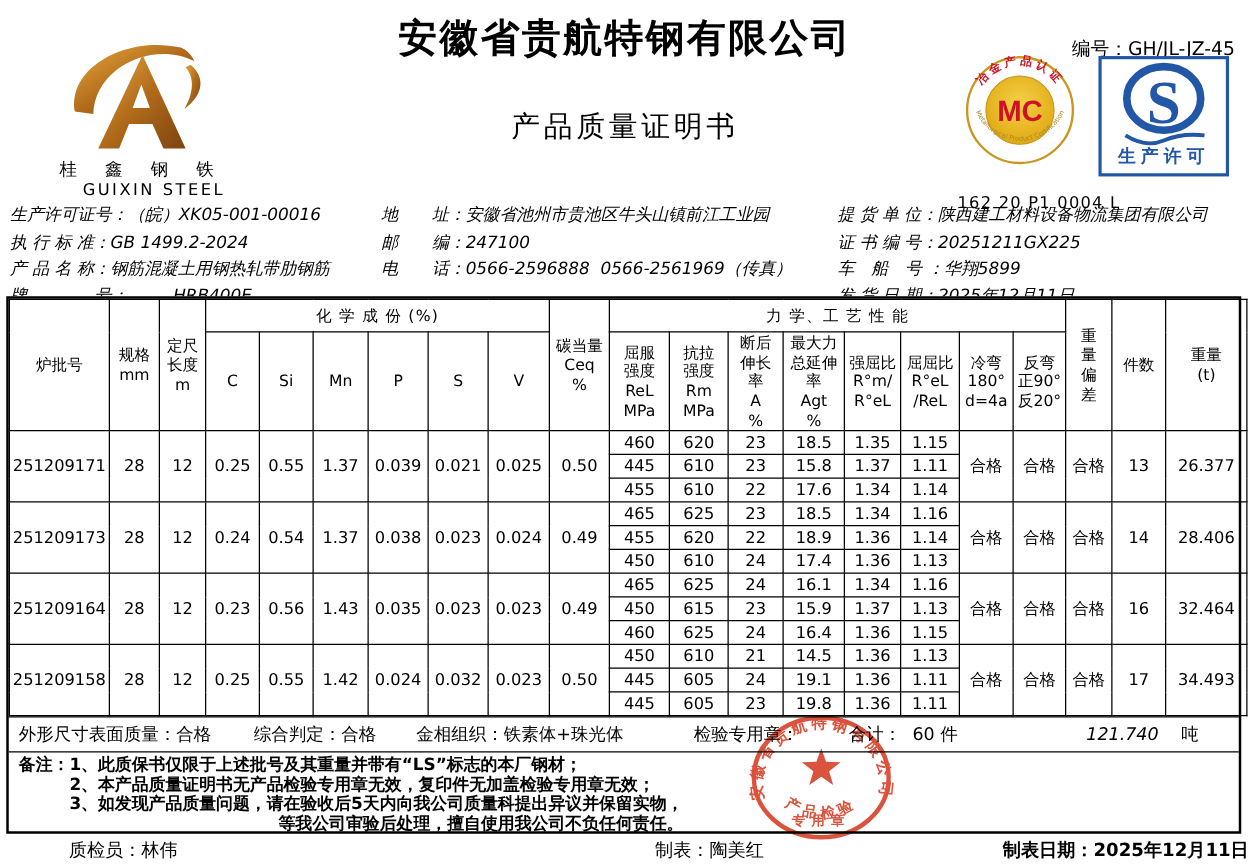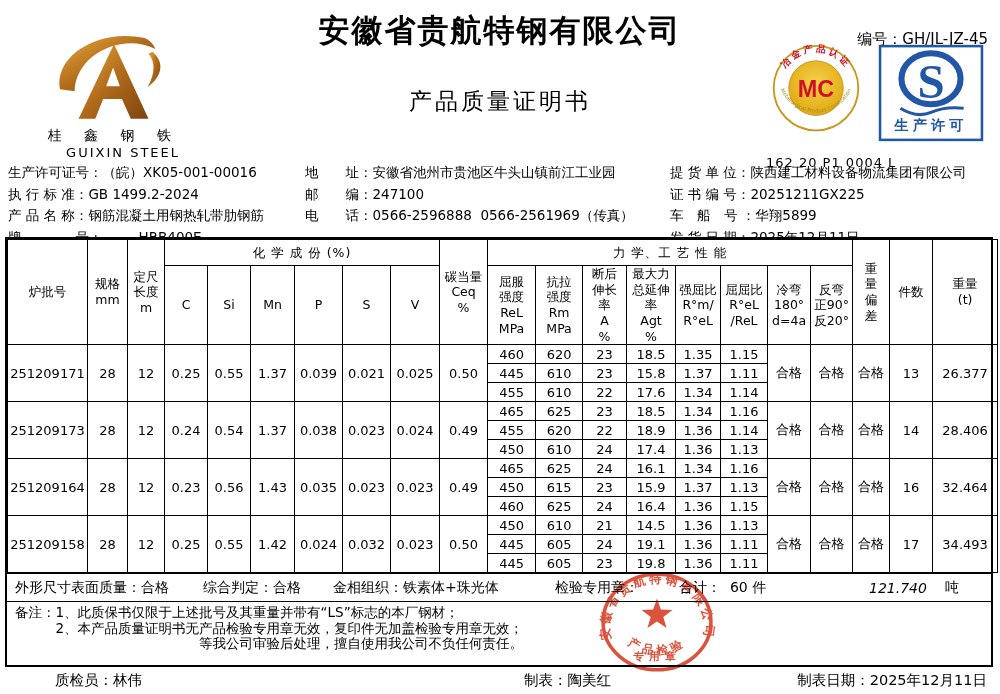--- a/index.html
+++ b/index.html
@@ -22,21 +22,21 @@
   }
   .cert-no { position:absolute; top:30px; right:12px; font-size:15px; }
   .guixin-logo { position:absolute; left:45px; top:26px; width:135px; text-align:right; }
   .guixin-cn { font-size:14px; letter-spacing:9px; margin-top:1px; white-space:nowrap; }
   .guixin-en { font-size:13px; letter-spacing:2px; white-space:nowrap; }
   .mc-badge { position:absolute; left:766px; top:44px; width:100px; text-align:center; }
   .mc-code { font-size:13px; letter-spacing:1px; margin-top:15px; white-space:nowrap; }
   .qs-badge { position:absolute; left:878px; top:44px; }
   
   .info { position:absolute; top:162px; left:0; width:100%; font-size:13.5px; }
-  .info-col { position:absolute; top:0; }
+  .info-col { position:absolute; top:0;font-style:italic; }
   .info-col.left { left:8px; }
   .info-col.mid { left:305px; }
   .info-col.right { left:670px; }
   .info-line { height:21.5px; line-height:21.5px; white-space:pre; }
   .indent-value { padding-left:36px; }
   
   .sheet { position:absolute; left:5px; top:237px; width:988px; border:2px solid #000; background:#fff; }
   table.cert { width:100%; border-collapse:collapse; table-layout:fixed; }
   table.cert th, table.cert td {
     border:1px solid #000; text-align:center; vertical-align:middle;
@@ -49,30 +49,30 @@
   tr.hdr2 { height:76px; }
   tr.data-row { height:19px; }
   table.cert td { font-size:13px; white-space:nowrap; }
   td.cjk { font-size:13.5px; }
   
   .summary { position:relative; height:28px; border-top:1px solid #000; font-size:14px; }
   .summary span { position:absolute; top:50%; transform:translateY(-50%); white-space:pre; }
   .s1 { left:8px; } .s2 { left:196px; } .s3 { left:326px; }
   .s4 { left:548px; } .s5 { left:672px; } .s6 { left:862px;font-style:italic; } .s7 { left:938px; }
   
-  .notes { display:flex; border-top:1px solid #000; height:64px; padding:3px 4px 0 8px; font-size:13.5px; line-height:15.5px; }
+  .notes { display:flex; border-top:1px solid #000; height:64px; padding:3px 4px 0 8px; font-size:13.5px; line-height:15.5px;font-weight:bold; }
   .notes-label { white-space:nowrap; }
   .note-line { white-space:pre; }
   .note-cont { padding-left:28px;text-align:right; }
   
   .signature { position:absolute; top:669px; left:0; width:100%; height:25px; font-size:14.5px; }
   .signature span { position:absolute; top:2px; white-space:nowrap; }
   .sig-inspector { left:55px; }
   .sig-tabulator { left:524px; }
-  .sig-date { right:13px; }
+  .sig-date { right:1px;font-weight:bold; }
   
   .stamp { position:absolute; left:598px; top:569px; pointer-events:none; mix-blend-mode:multiply; opacity:.93; }
 </style>
 </head>
 <body>
 
 <div class="page">
 
   <div class="guixin-logo">
     <svg width="128" height="96" viewBox="0 0 130 97">
@@ -405,20 +405,21 @@
       <span class="s5">合计：  60 件</span>
       <span class="s6">121.740</span>
       <span class="s7">吨</span>
     </div>
 
     <div class="notes">
       <div class="notes-label">备注：</div>
       <div>
         <div class="note-line">1、此质保书仅限于上述批号及其重量并带有“LS”标志的本厂钢材；</div>
         <div class="note-line">2、本产品质量证明书无产品检验专用章无效，复印件无加盖检验专用章无效；</div>
+        <div class="note-line">3、如发现产品质量问题，请在验收后5天内向我公司质量科提出异议并保留实物，</div>
         <div class="note-line note-cont">等我公司审验后处理，擅自使用我公司不负任何责任。</div>
       </div>
     </div>
   </div>
 
   <div class="stamp">
     <svg width="118" height="106" viewBox="0 0 116 104">
       <defs>
         <path id="stampTop" d="M13,70 A47,44 0 1 1 103,70"></path>
         <path id="stampBot" d="M22,65 A40,33 0 0 0 94,65"></path>

